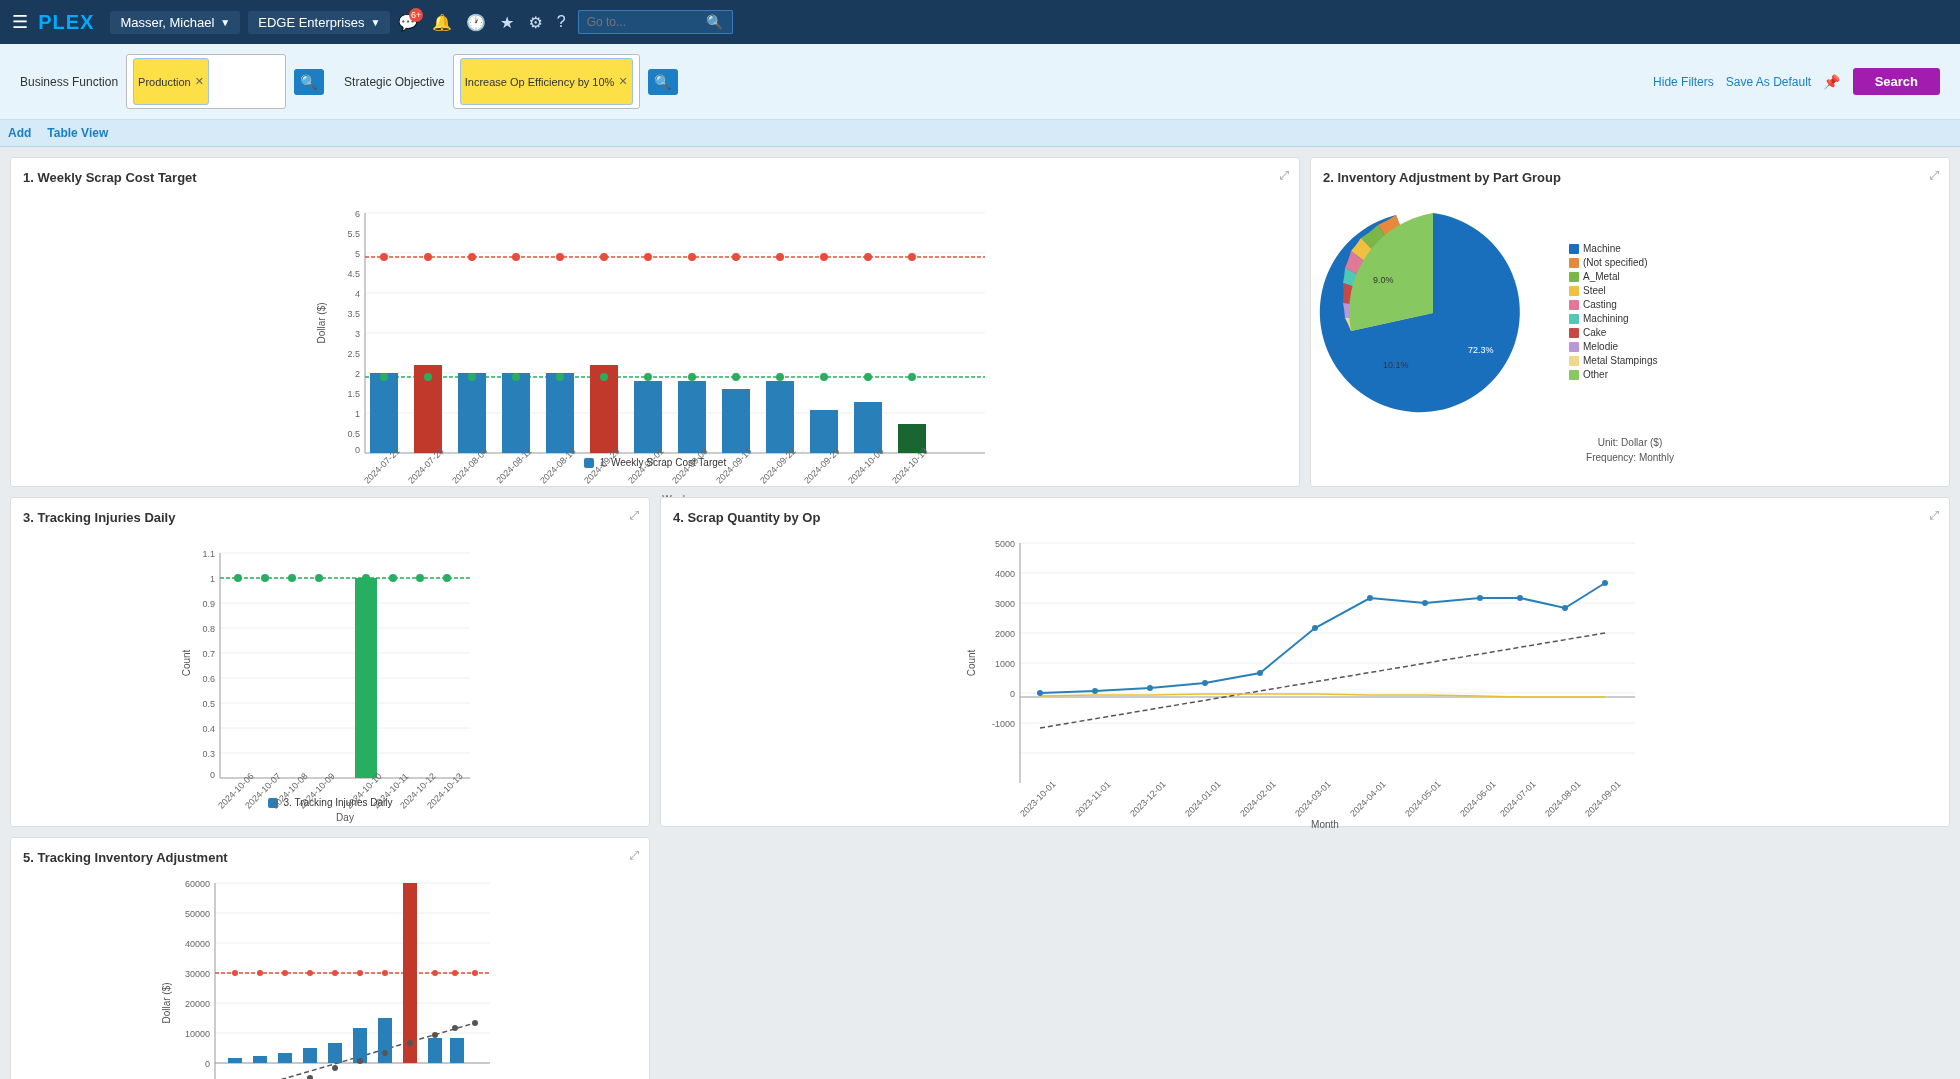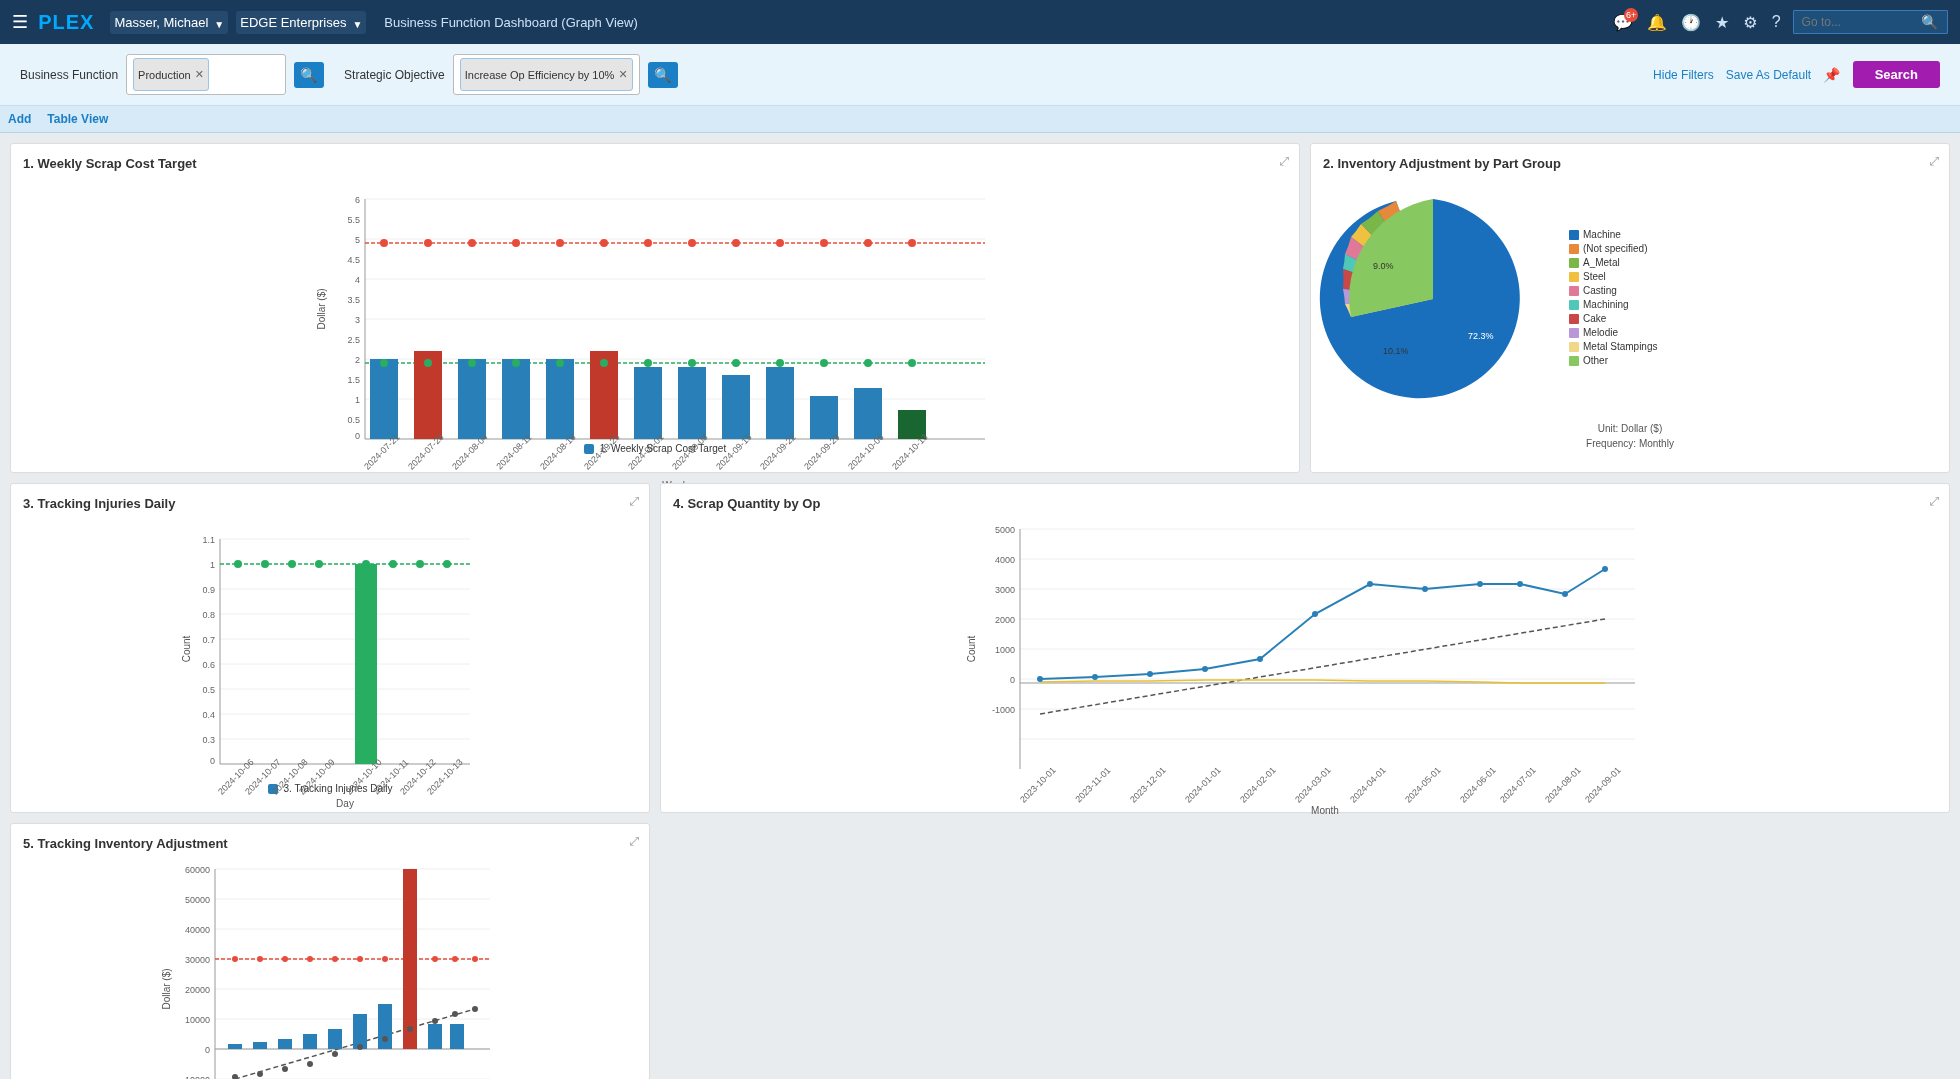--- a/index.html
+++ b/index.html
@@ -10,22 +10,22 @@
       background: #1a3a5c;
       display: flex;
       align-items: center;
       padding: 0 12px;
       height: 44px;
       color: white;
     }
     .nav-hamburger { font-size: 18px; cursor: pointer; margin-right: 10px; color: white; }
     .nav-logo { font-weight: bold; font-size: 20px; color: #00aaff; margin-right: 16px; letter-spacing: 1px; }
     .nav-user, .nav-company {
-      display: flex; align-items: flex-end; background: #254a6e;
-      border-radius: 3px; padding: 4px 4px; margin-right: 8px; cursor: pointer; font-size: 13px; color: white;
+      display: flex; align-items: center; background: #254a6e;
+      border-radius: 3px; padding: 4px 10px; margin-right: 8px; cursor: pointer; font-size: 13px; color: white;
     }
     .nav-user .arrow, .nav-company .arrow { margin-left: 6px; font-size: 10px; }
     .nav-page-title { font-size: 13px; color: #cce0f5; flex: 1; margin-left: 10px; }
     .nav-icons { display: flex; align-items: center; gap: 14px; margin-right: 12px; }
     .nav-icon { color: #cce0f5; font-size: 16px; cursor: pointer; position: relative; }
     .nav-icon .badge {
       position: absolute; top: -5px; right: -5px; background: #e74c3c;
       border-radius: 50%; width: 14px; height: 14px; font-size: 9px;
       display: flex; align-items: center; justify-content: center; color: white;
     }
@@ -45,22 +45,22 @@
       align-items: center;
       gap: 20px;
     }
     .filter-group { display: flex; align-items: center; gap: 8px; }
     .filter-label { font-size: 12px; color: #333; font-weight: normal; }
     .filter-input-box {
       display: flex; align-items: center; background: white;
       border: 1px solid #bbb; border-radius: 3px; padding: 3px 6px; min-width: 160px;
     }
     .filter-tag {
-      background: #e5e5e5; border: 1px solid #9ac5e8; border-radius: 3px;
-      padding: 9px 4px; font-size: 11px; display: flex; align-items: center; gap: 4px;
+      background: #fde047; border: 1px solid #9ac5e8; border-radius: 3px;
+      padding: 16px 4px; font-size: 11px; display: flex; align-items: center; gap: 4px;
     }
     .filter-tag .remove { cursor: pointer; color: #666; font-size: 11px; }
     .filter-search-btn {
       background: #1a7fc4; color: white; border: none; border-radius: 3px;
       width: 30px; height: 26px; cursor: pointer; font-size: 14px; display: flex; align-items: center; justify-content: center;
     }
     .filter-bar-right { margin-left: auto; display: flex; align-items: center; gap: 12px; }
     .filter-link { color: #1a7fc4; cursor: pointer; font-size: 12px; text-decoration: none; }
     .filter-pin { color: #666; font-size: 14px; }
     .search-btn-main {
@@ -132,21 +132,20 @@
   <span class="nav-hamburger">☰</span>
   <span class="nav-logo">PLEX</span>
   <div class="nav-user">
     <span>Masser, Michael</span>
     <span class="arrow">▼</span>
   </div>
   <div class="nav-company">
     <span>EDGE Enterprises</span>
     <span class="arrow">▼</span>
   </div>
-  <span class="nav-page-title">Business Function Dashboard (Graph View)</span>
   <div class="nav-icons">
     <div class="nav-icon">
       💬<span class="badge">6+</span>
     </div>
     <div class="nav-icon">🔔</div>
     <div class="nav-icon">🕐</div>
     <div class="nav-icon">★</div>
     <div class="nav-icon">⚙</div>
     <div class="nav-icon">?</div>
   </div>

